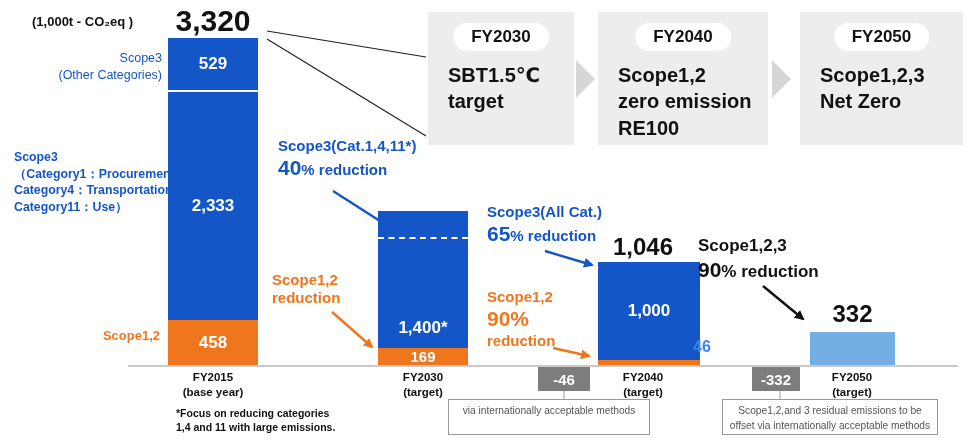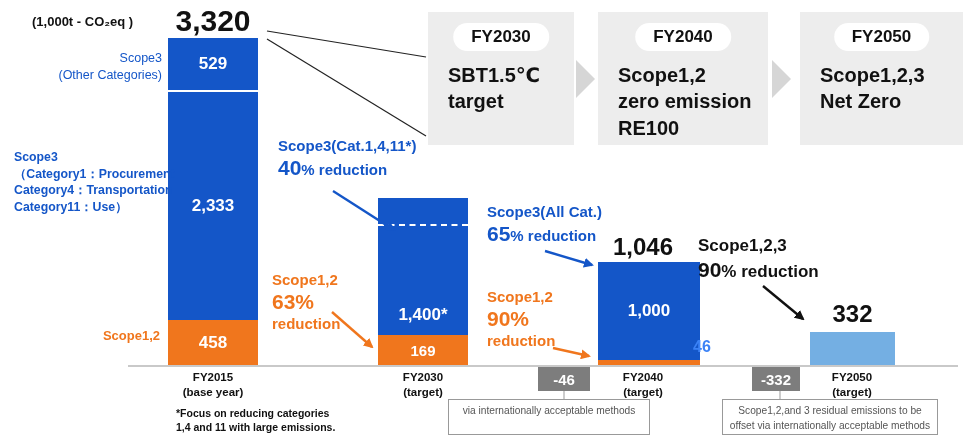--- a/index.html
+++ b/index.html
@@ -149,21 +149,20 @@
     <div>Category11：Use）</div>
   </div>
   <div class="legend" id="lgd-s12">Scope1,2</div>
 
   <div class="ann blue" id="ann40">
     <div class="l1">Scope3(Cat.1,4,11*)</div>
     <div><span class="big">40</span><span class="sml">% reduction</span></div>
   </div>
   <div class="ann orange" id="ann63">
     <div class="l1">Scope1,2</div>
-    <div><span class="big">63%</span></div>
     <div class="sml">reduction</div>
   </div>
   <div class="ann blue" id="ann65">
     <div class="l1">Scope3(All Cat.)</div>
     <div><span class="big">65</span><span class="sml">% reduction</span></div>
   </div>
   <div class="ann orange" id="ann90a">
     <div class="l1">Scope1,2</div>
     <div><span class="big">90%</span></div>
     <div class="sml">reduction</div>
@@ -189,21 +188,21 @@
     <div class="seg orange" style="height: 45px;">
       <span class="segval">458</span>
     </div>
   </div>
 
   <div class="bar" style="left:378px;width:90px;">
     <div class="seg blue label-low" style="height: 137px;">
       <div class="inner-dash"></div>
       <span class="segval">1,400*</span>
     </div>
-    <div class="seg orange" style="height: 30px;">
+    <div class="seg orange" style="height: 17px;">
       <span class="segval s15">169</span>
     </div>
   </div>
 
   <div class="bar" style="left:598px;width:102px;">
     <div class="seg blue" style="height: 98px;">
       <span class="segval">1,000</span>
     </div>
     <div class="seg orange" style="height: 5px;"></div>
   </div>

